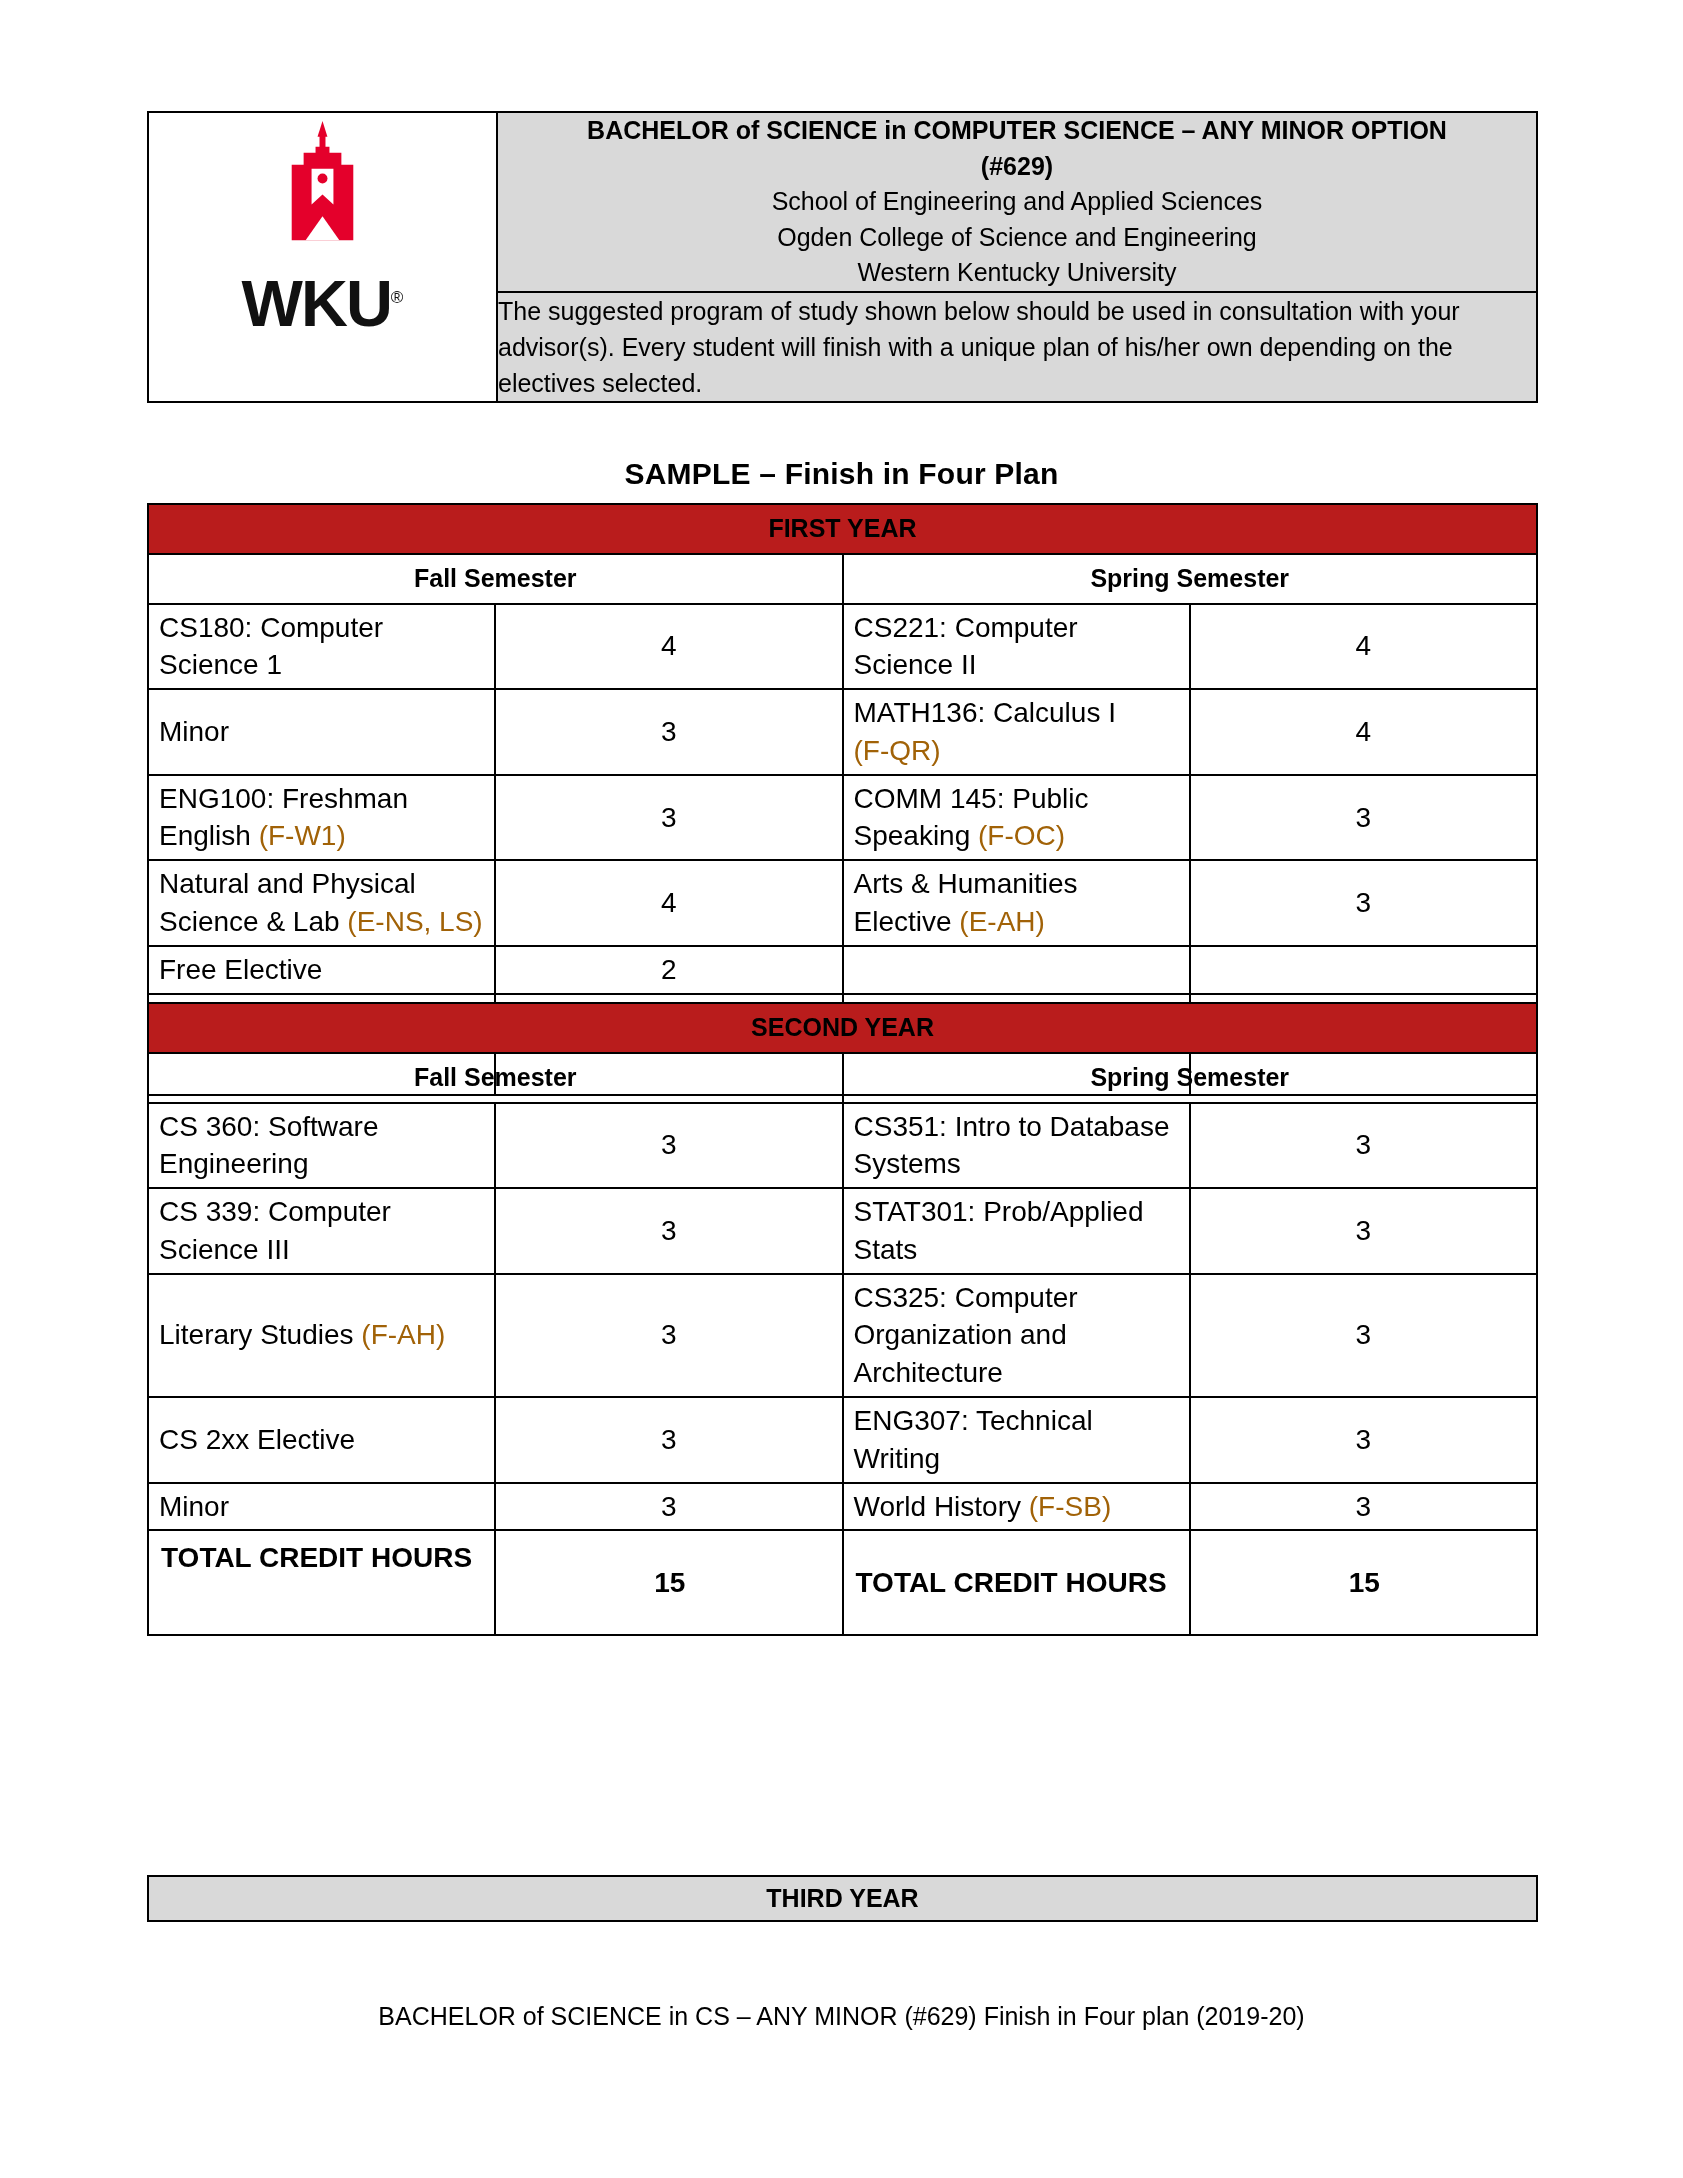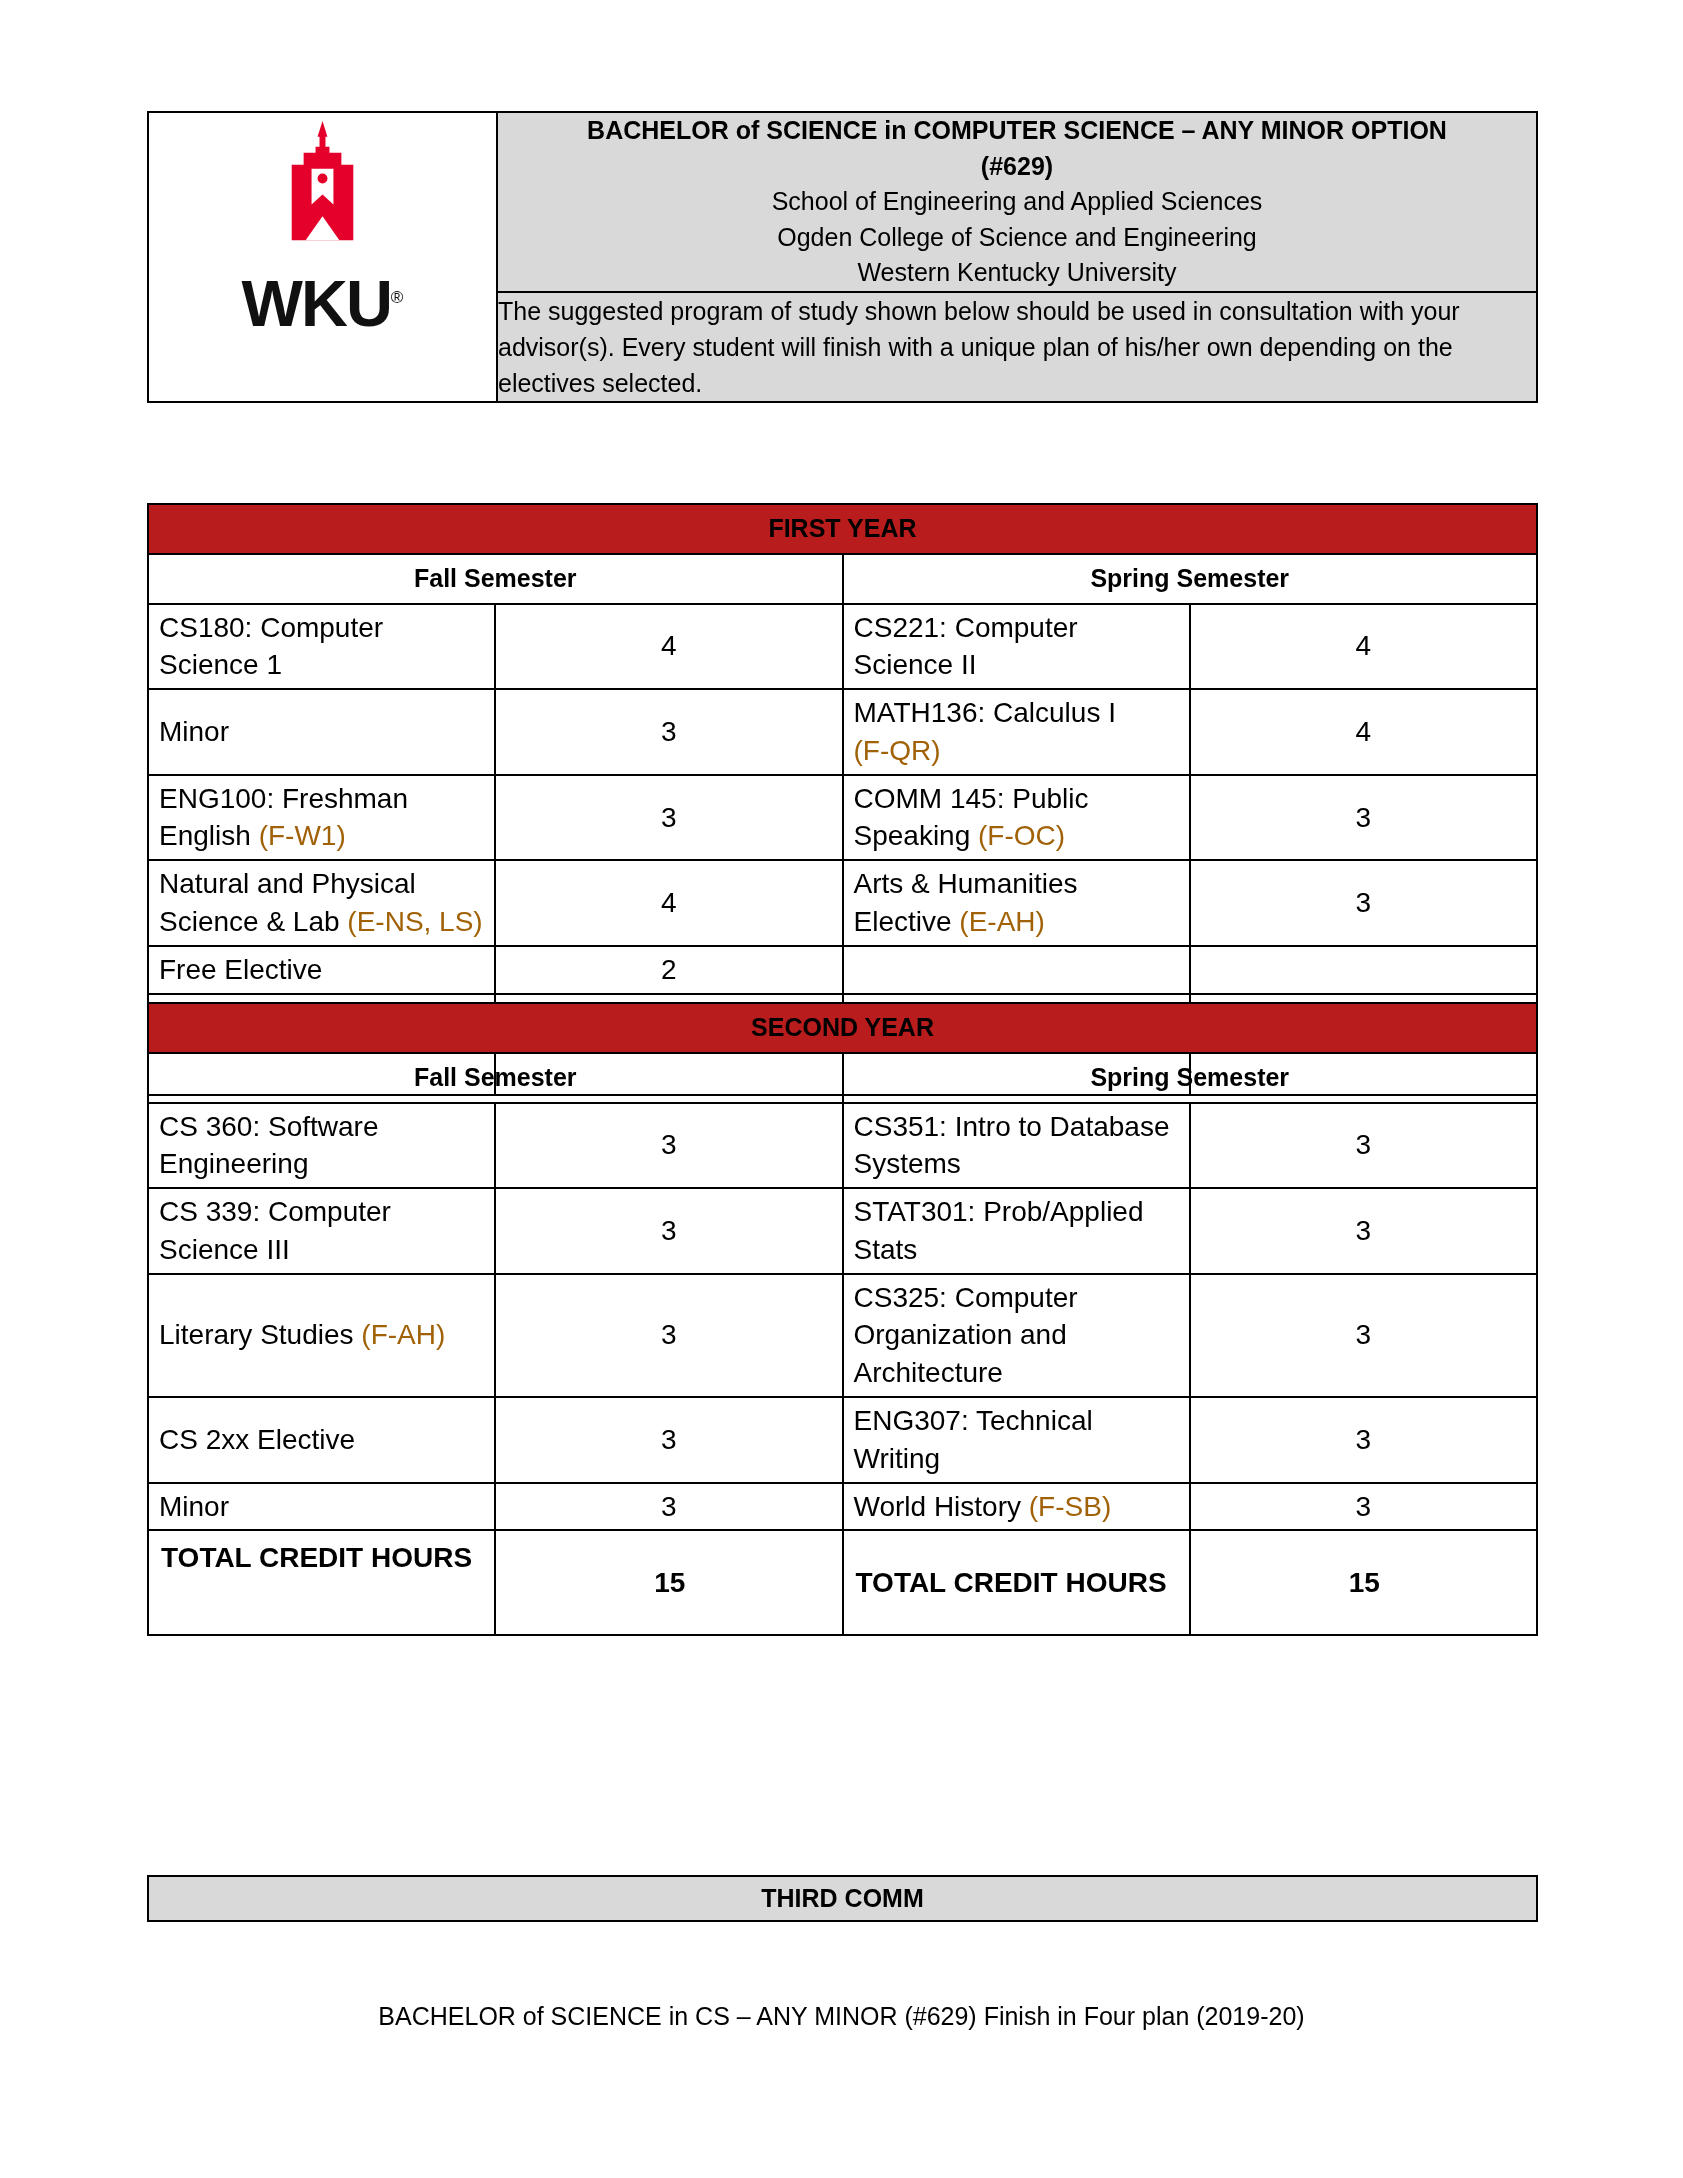--- a/index.html
+++ b/index.html
@@ -218,20 +218,21 @@
       </td>
     </tr>
     <tr>
       <td class="note-cell">
         <p>The suggested program of study shown below should be used in consultation with your advisor(s). Every student will finish with a unique plan of his/her own depending on the electives selected.</p>
       </td>
     </tr>
   </tbody>
     </table>
 
+  <div class="sample-heading">SAMPLE – Finish in Four Plan</div>
 
   <table class="year-table" id="table-first-year">
     <tbody>
         <tr class="year-banner">
       <td colspan="4">FIRST YEAR</td>
     </tr>
     <tr class="sem-head">
       <td colspan="2">Fall Semester</td>
       <td colspan="2">Spring Semester</td>
     </tr>
@@ -318,21 +319,21 @@
       <td class="c-hours">15</td>
       <td class="c-course">TOTAL CREDIT HOURS</td>
       <td class="c-hours">15</td>
     </tr>
   </tbody>
     </table>
 
   <table class="third-year-table">
     <tbody>
         <tr>
-      <td>THIRD COMM</td>
+      <td>THIRD YEAR</td>
     </tr>
   </tbody>
     </table>
 
   <div class="footer">BACHELOR of SCIENCE in CS – ANY MINOR (#629) Finish in Four plan (2019-20)</div>
 
 </div>
 
 
 </body></html>

